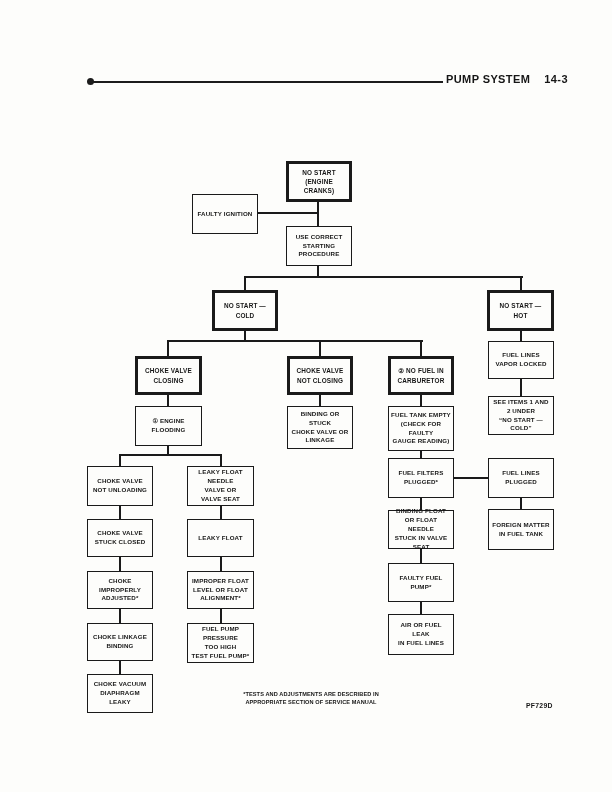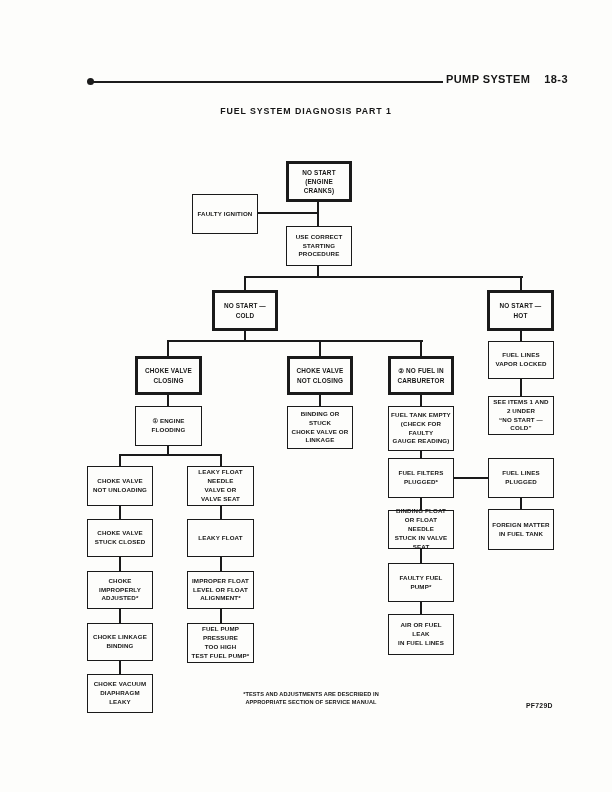--- a/index.html
+++ b/index.html
@@ -28,23 +28,22 @@
 </style>
 </head>
 <body>
 
 <div class="page">
 
   <div class="hdr-bullet"></div>
   <div class="hdr-line"></div>
   <div class="hdr-text">
     <span>PUMP SYSTEM</span>
-    <span>18-3</span>
+    <span>14-3</span>
   </div>
-  <div class="page-title">FUEL SYSTEM DIAGNOSIS PART 1</div>
 
   <div class="conn" style="left:317px;top:201px;width:2px;height:26px"></div>
   <div class="conn" style="left:257px;top:212px;width:62px;height:2px"></div>
   <div class="conn" style="left:317px;top:265px;width:2px;height:13px"></div>
   <div class="conn" style="left:244px;top:276px;width:279px;height:2px"></div>
   <div class="conn" style="left:244px;top:276px;width:2px;height:15px"></div>
   <div class="conn" style="left:520px;top:276px;width:2px;height:15px"></div>
   <div class="conn" style="left:244px;top:329px;width:2px;height:13px"></div>
   <div class="conn" style="left:167px;top:340px;width:256px;height:2px"></div>
   <div class="conn" style="left:167px;top:340px;width:2px;height:17px"></div>

